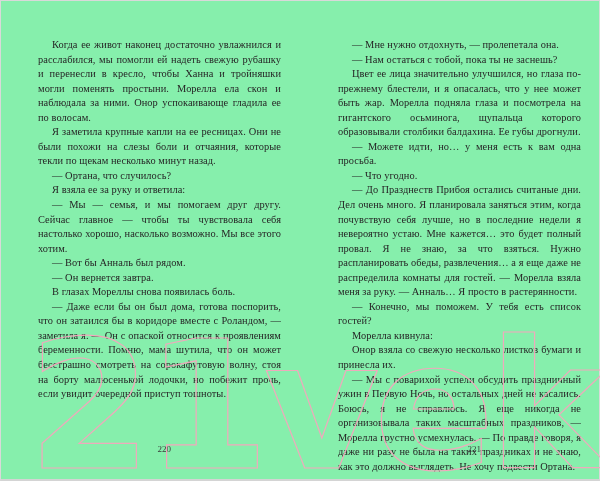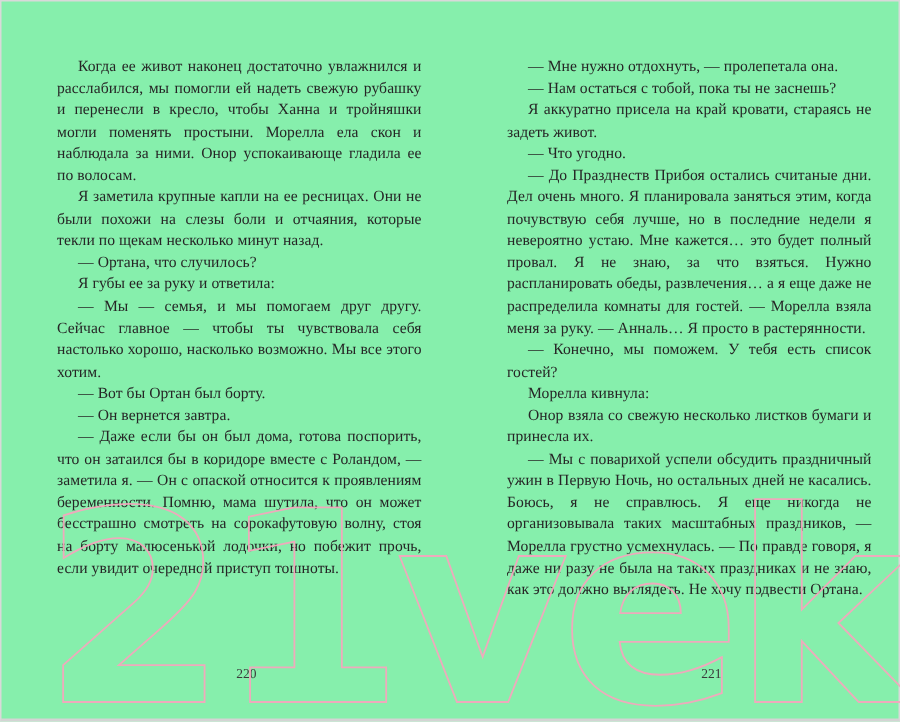--- a/index.html
+++ b/index.html
@@ -69,32 +69,34 @@
   </style>
 </head>
 <body>
 
 <div class="spread">
 
   <div class="page left">
     <p class="para">Когда ее живот наконец достаточно увлажнился и расслабился, мы помогли ей надеть свежую рубашку и перенесли в кресло, чтобы Ханна и тройняшки могли поменять простыни. Морелла ела скон и наблюдала за ними. Онор успокаивающе гладила ее по волосам.</p>
     <p class="para">Я заметила крупные капли на ее ресницах. Они не были похожи на слезы боли и отчаяния, которые текли по щекам несколько минут назад.</p>
     <p class="para">— Ортана, что случилось?</p>
-    <p class="para">Я губы ее за руку и ответила:</p>
+    <p class="para">Я взяла ее за руку и ответила:</p>
     <p class="para">— Мы — семья, и мы помогаем друг другу. Сейчас главное — чтобы ты чувствовала себя настолько хорошо, насколько возможно. Мы все этого хотим.</p>
-    <p class="para">— Вот бы Ортан был борту.</p>
+    <p class="para">— Вот бы Анналь был рядом.</p>
     <p class="para">— Он вернется завтра.</p>
+    <p class="para">В глазах Мореллы снова появилась боль.</p>
     <p class="para">— Даже если бы он был дома, готова поспорить, что он затаился бы в коридоре вместе с Роландом, — заметила я. — Он с опаской относится к проявлениям беременности. Помню, мама шутила, что он может бесстрашно смотреть на сорокафутовую волну, стоя на борту малюсенькой лодочки, но побежит прочь, если увидит очередной приступ тошноты.</p>
 
   </div>
 
   <div class="page right">
     <p class="para">— Мне нужно отдохнуть, — пролепетала она.</p>
     <p class="para">— Нам остаться с тобой, пока ты не заснешь?</p>
-    <p class="para">Я аккуратно присела на край кровати, стараясь не задеть живот.</p>
+    <p class="para">Цвет ее лица значительно улучшился, но глаза по-прежнему блестели, и я опасалась, что у нее может быть жар. Морелла подняла глаза и посмотрела на гигантского осьминога, щупальца которого образовывали столбики балдахина. Ее губы дрогнули.</p>
+    <p class="para">— Можете идти, но… у меня есть к вам одна просьба.</p>
     <p class="para">— Что угодно.</p>
     <p class="para">— До Празднеств Прибоя остались считаные дни. Дел очень много. Я планировала заняться этим, когда почувствую себя лучше, но в последние недели я невероятно устаю. Мне кажется… это будет полный провал. Я не знаю, за что взяться. Нужно распланировать обеды, развлечения… а я еще даже не распределила комнаты для гостей. — Морелла взяла меня за руку. — Анналь… Я просто в растерянности.</p>
     <p class="para">— Конечно, мы поможем. У тебя есть список гостей?</p>
     <p class="para">Морелла кивнула:</p>
     <p class="para">Онор взяла со свежую несколько листков бумаги и принесла их.</p>
     <p class="para">— Мы с поварихой успели обсудить праздничный ужин в Первую Ночь, но остальных дней не касались. Боюсь, я не справлюсь. Я еще никогда не организовывала таких масштабных праздников, — Морелла грустно усмехнулась. — По правде говоря, я даже ни разу не была на таких праздниках и не знаю, как это должно выглядеть. Не хочу подвести Ортана.</p>
   </div>
 
   <div class="page-number left">220</div>
   <div class="page-number right">221</div>

